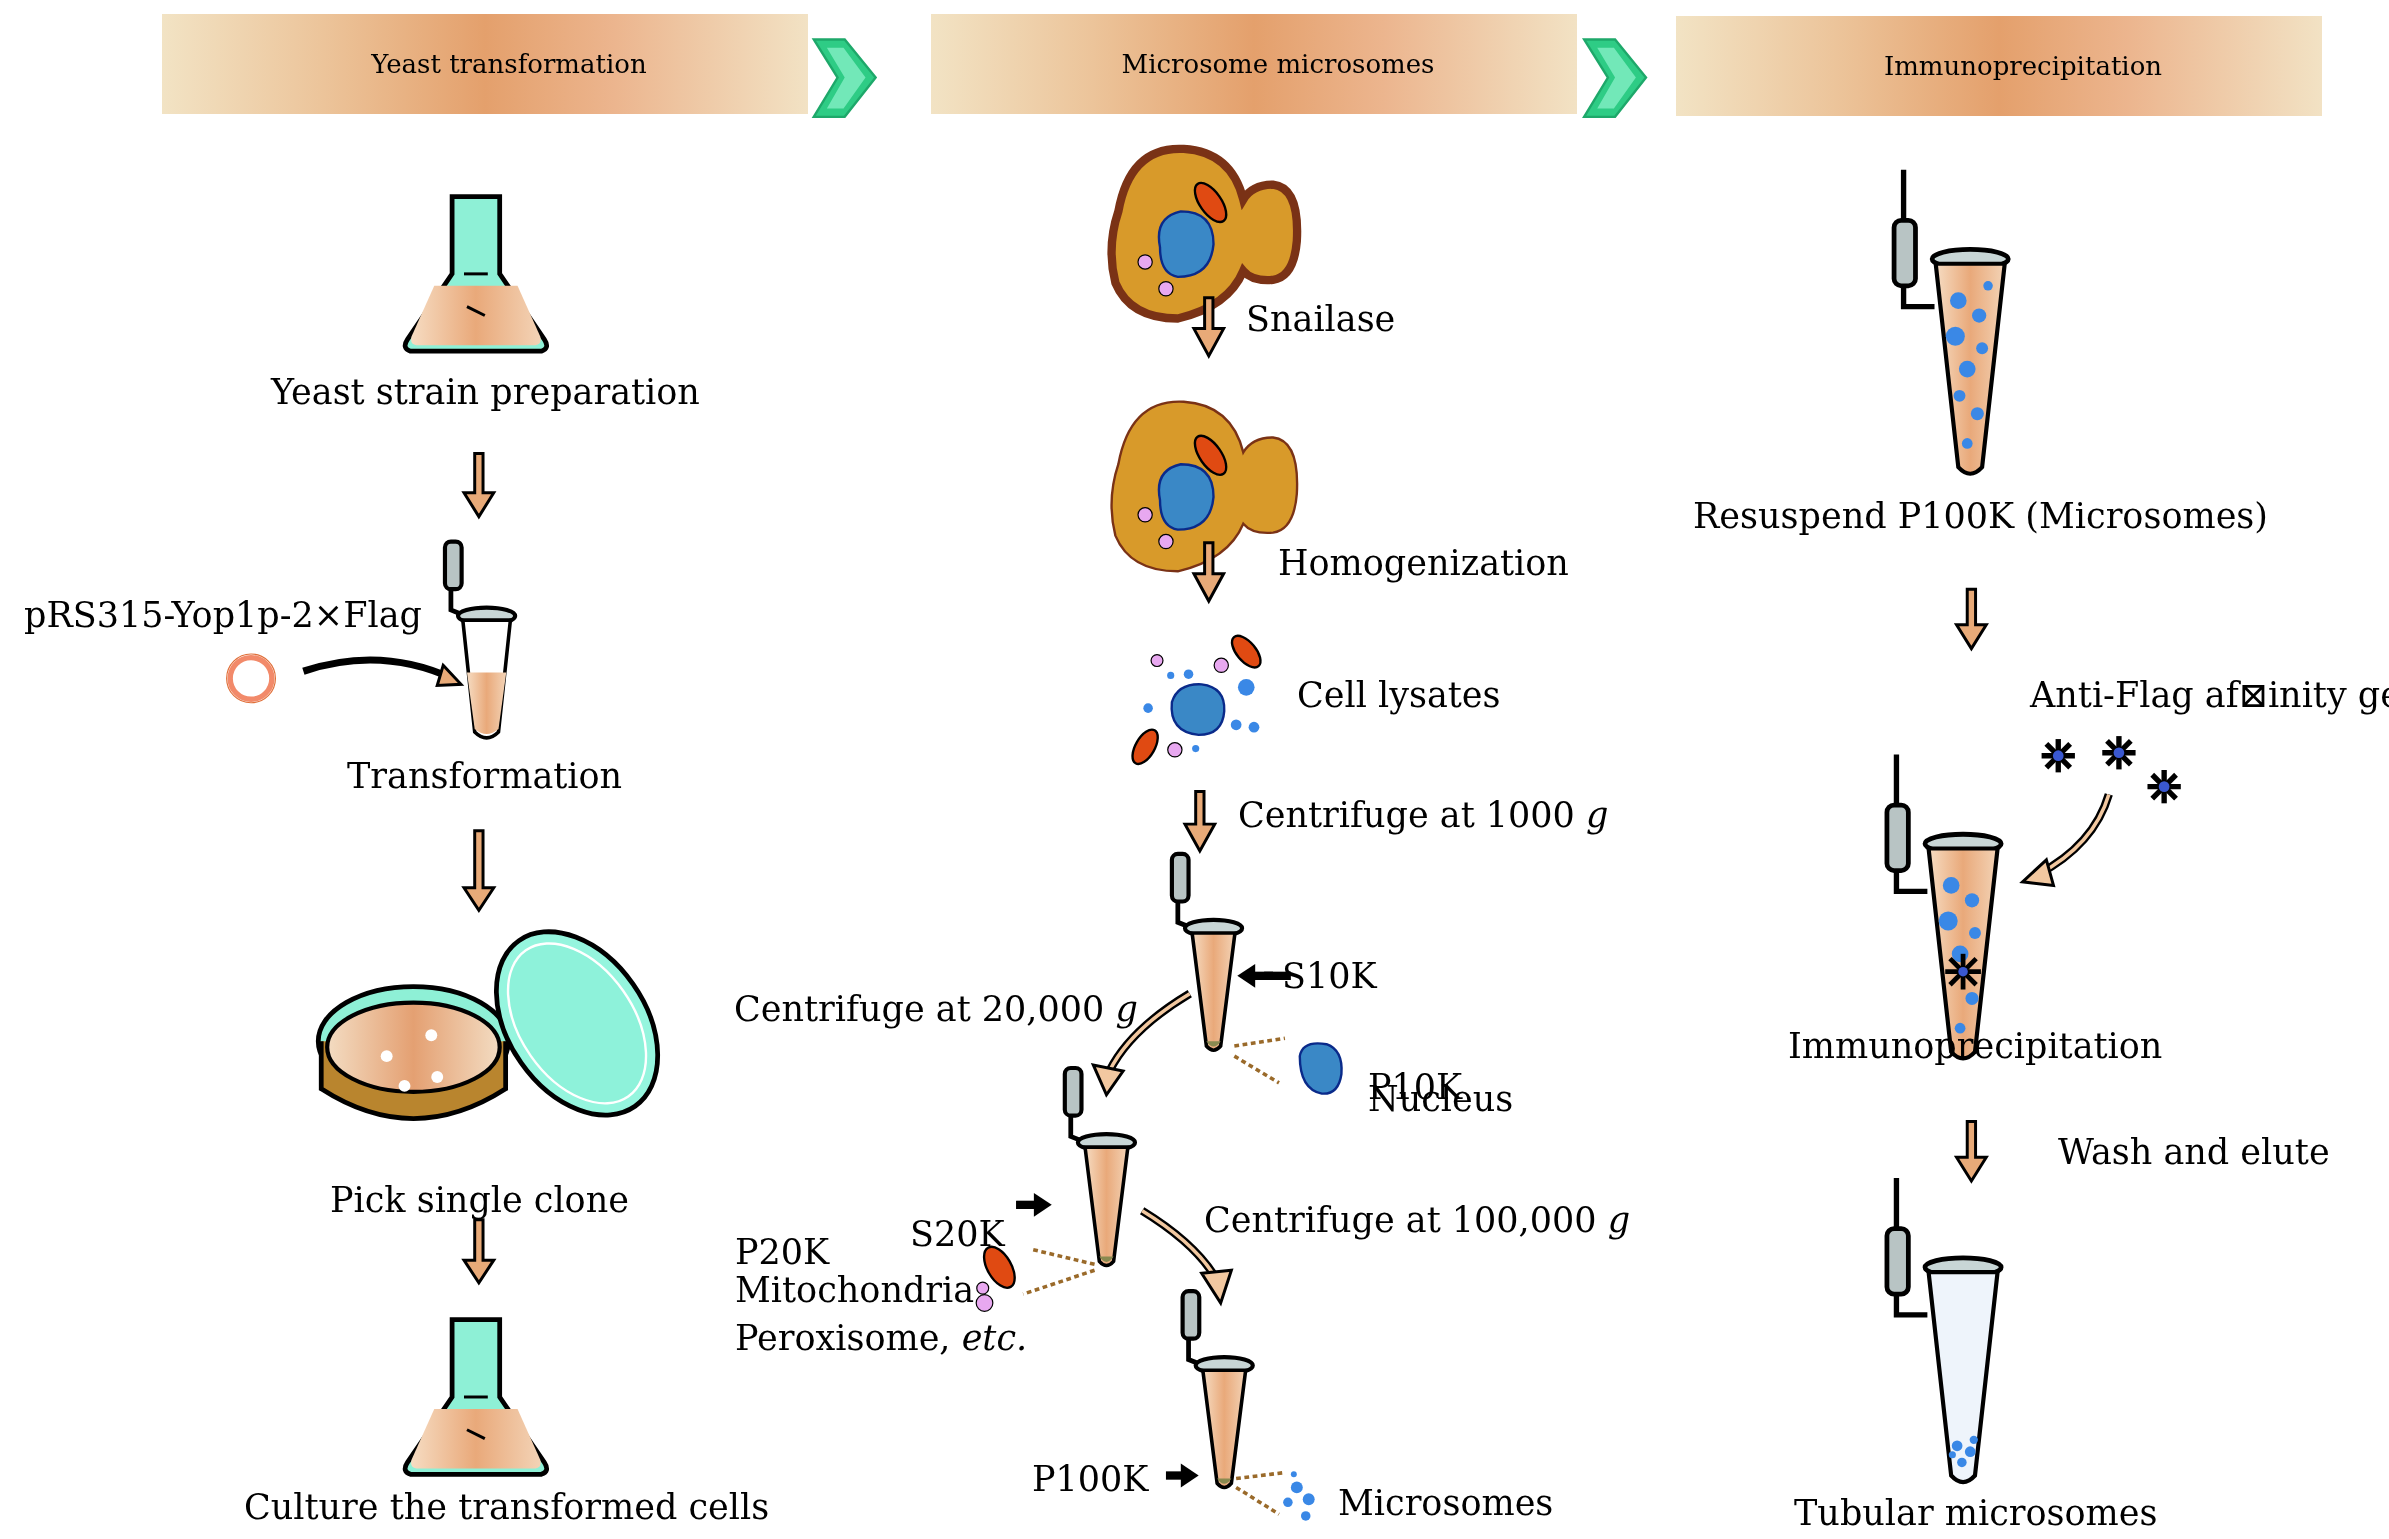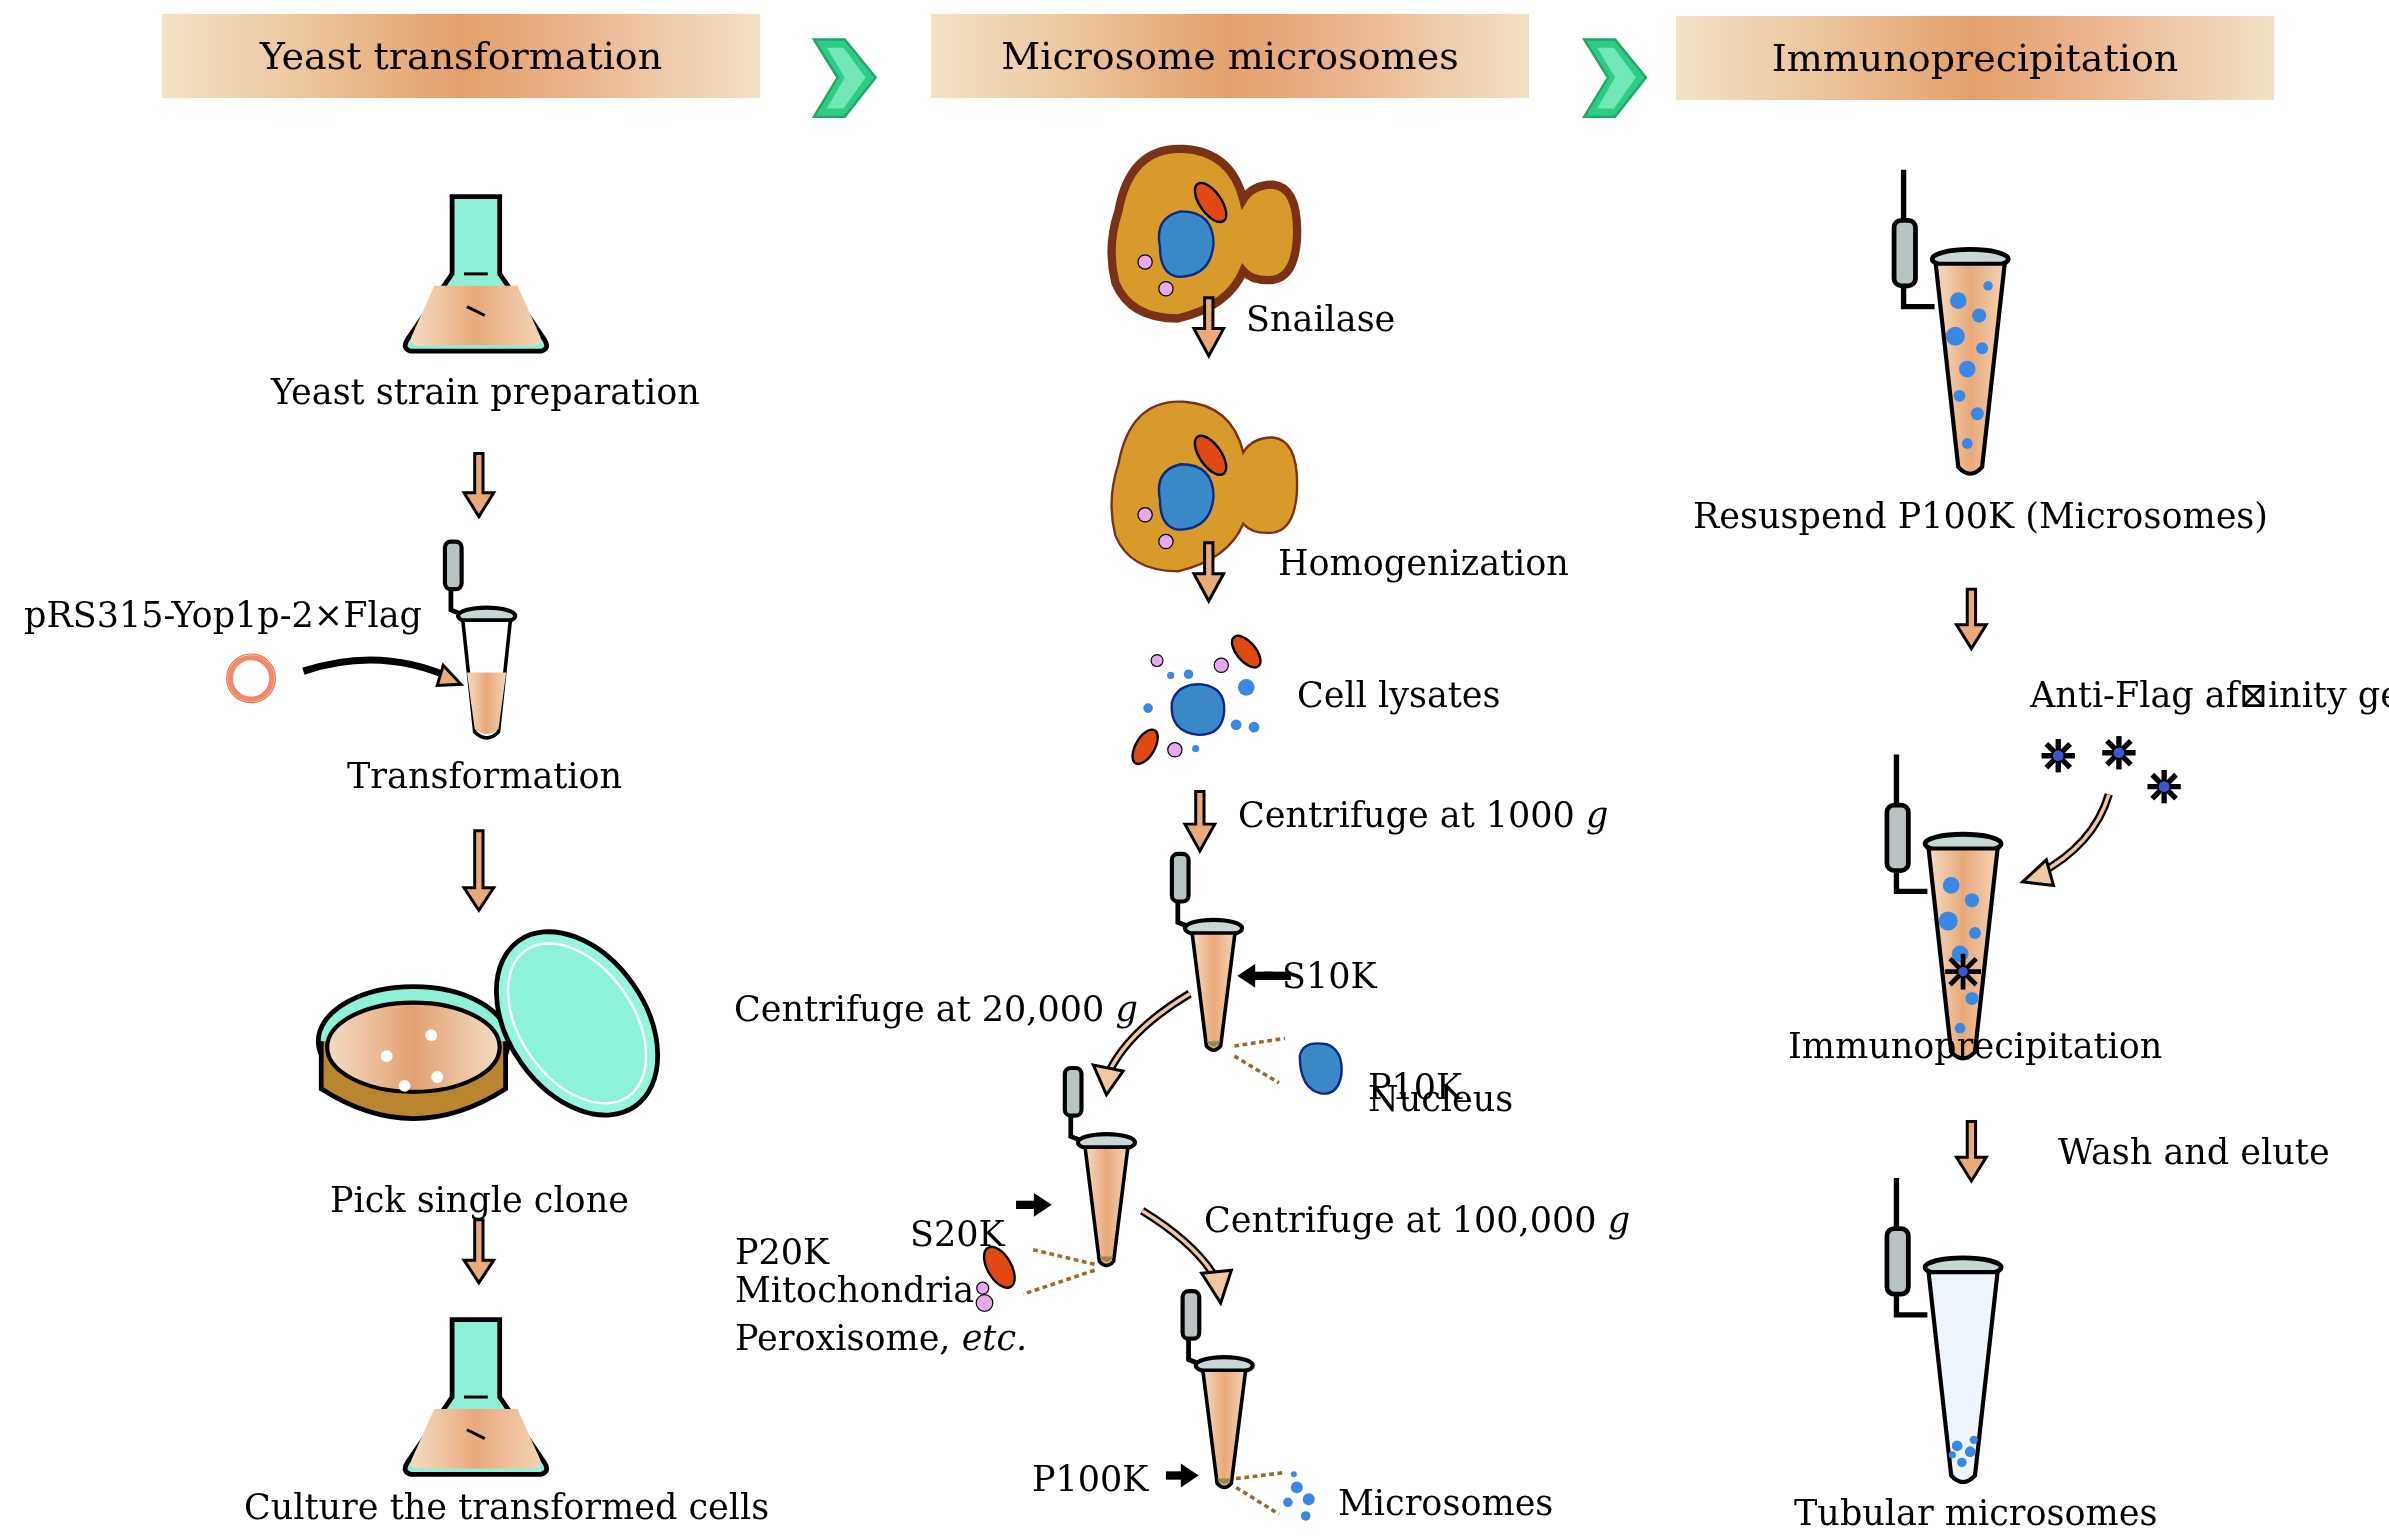--- a/index.html
+++ b/index.html
@@ -1,19 +1,19 @@
 <!DOCTYPE html>
 <html style="font-size:9.5px"><head>
 <meta charset="utf-8">
 <style>
   html,body{margin:0;padding:0;background:#fff;}
   body{width:2389px;height:1540px;position:relative;overflow:hidden;font-family:"DejaVu Serif","Liberation Serif",serif;color:#000;}
-  .hdr{position:absolute;top:14.3px;height:84px;display:flex;align-items:center;justify-content:center;
+  .hdr{position:absolute;top:14.3px;height:100px;display:flex;align-items:center;justify-content:center;
        background:linear-gradient(90deg,#f2e3c4 0%,#ecc49a 25%,#e4a06c 50%,#ecb58e 70%,#f2e2c4 100%);
-       font-size:38px;}
+       font-size:26px;padding-left:48px;}
   .lbl{position:absolute;font-size:35px;white-space:nowrap;line-height:1;}
   svg.art{position:absolute;left:0;top:0;width:2389px;height:1540px;}
   .it{font-style:italic;}
 </style>
 </head>
 <body>
 
 <div class="hdr" style="left:162px;width:598px;">
     <span>Yeast transformation</span>
   </div>

